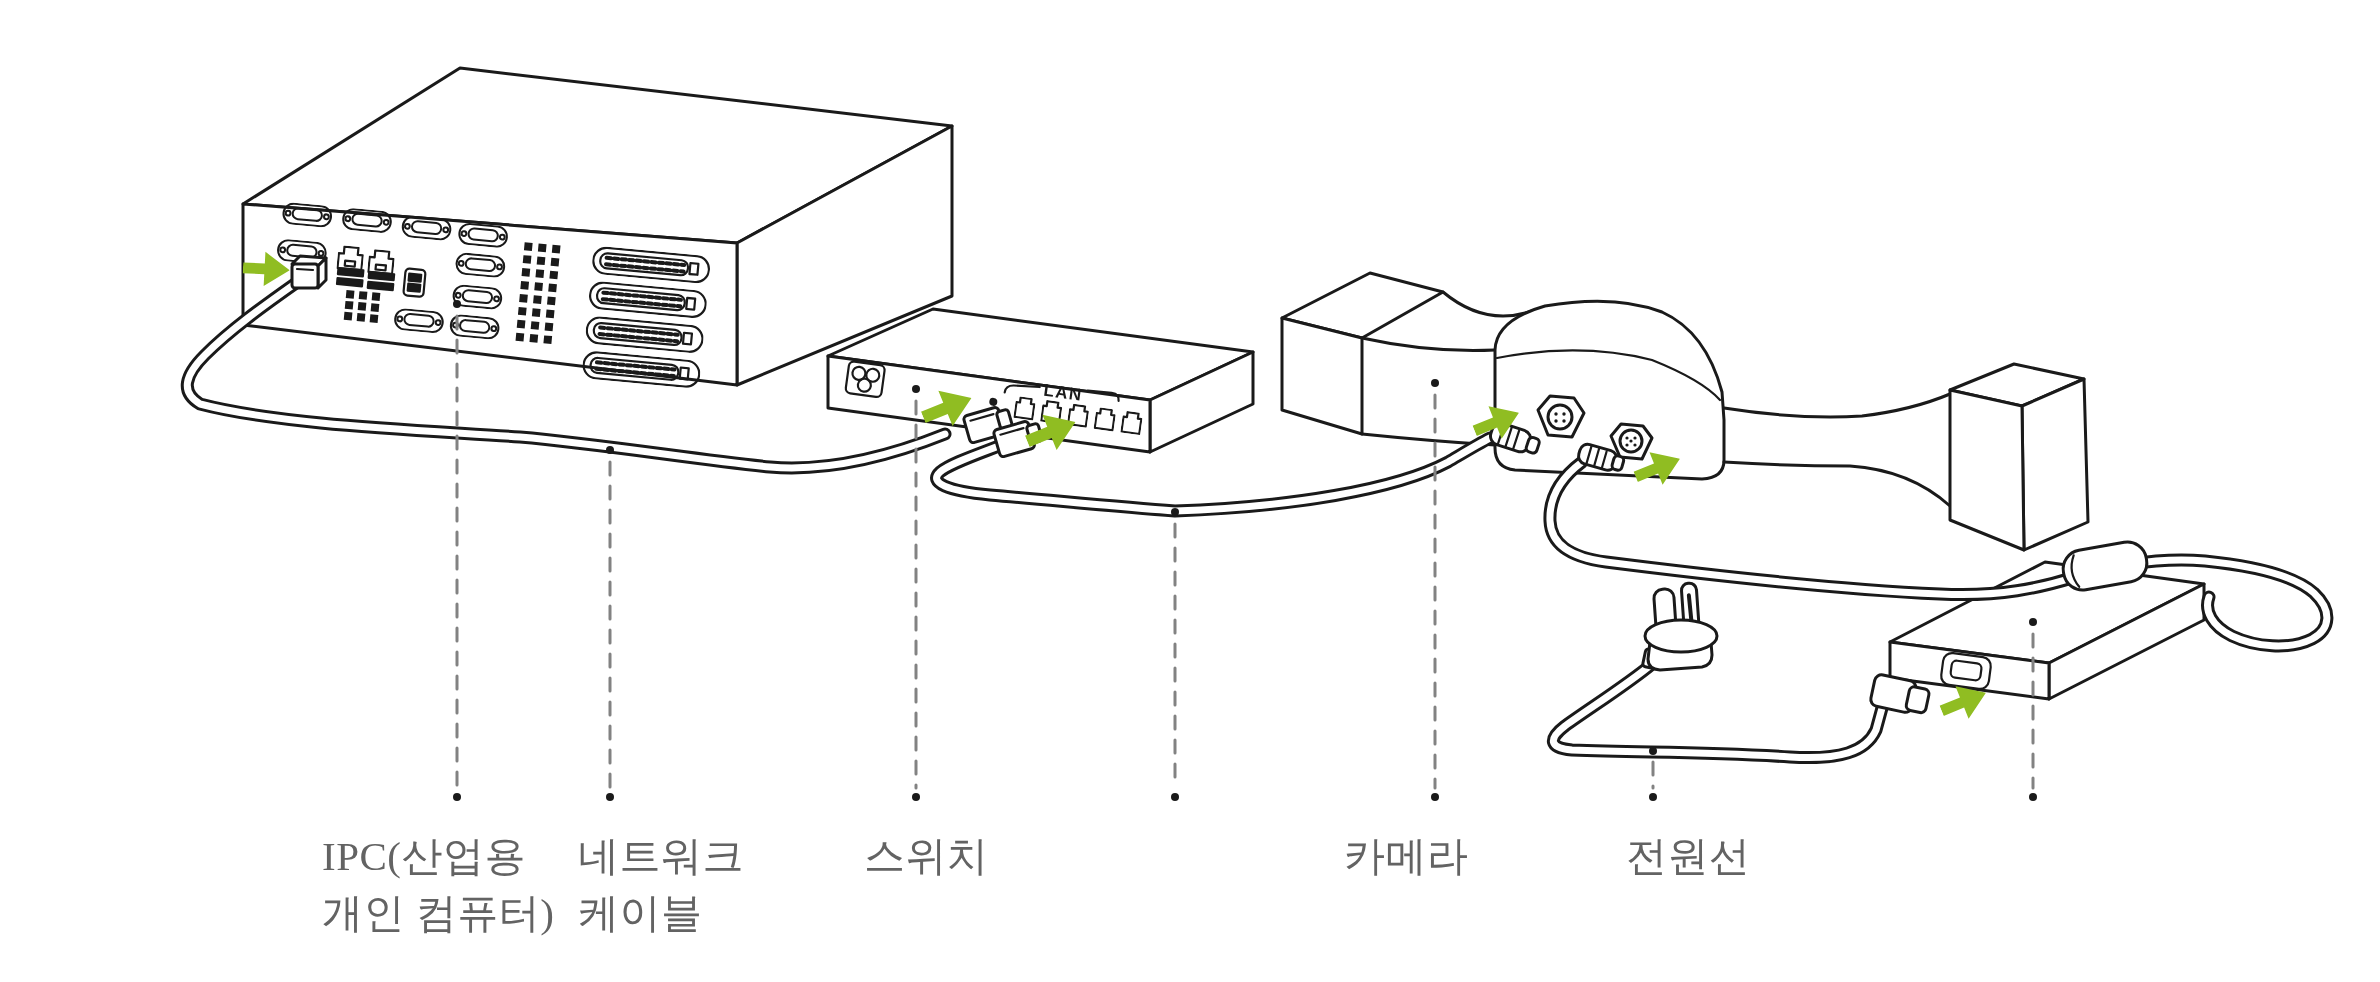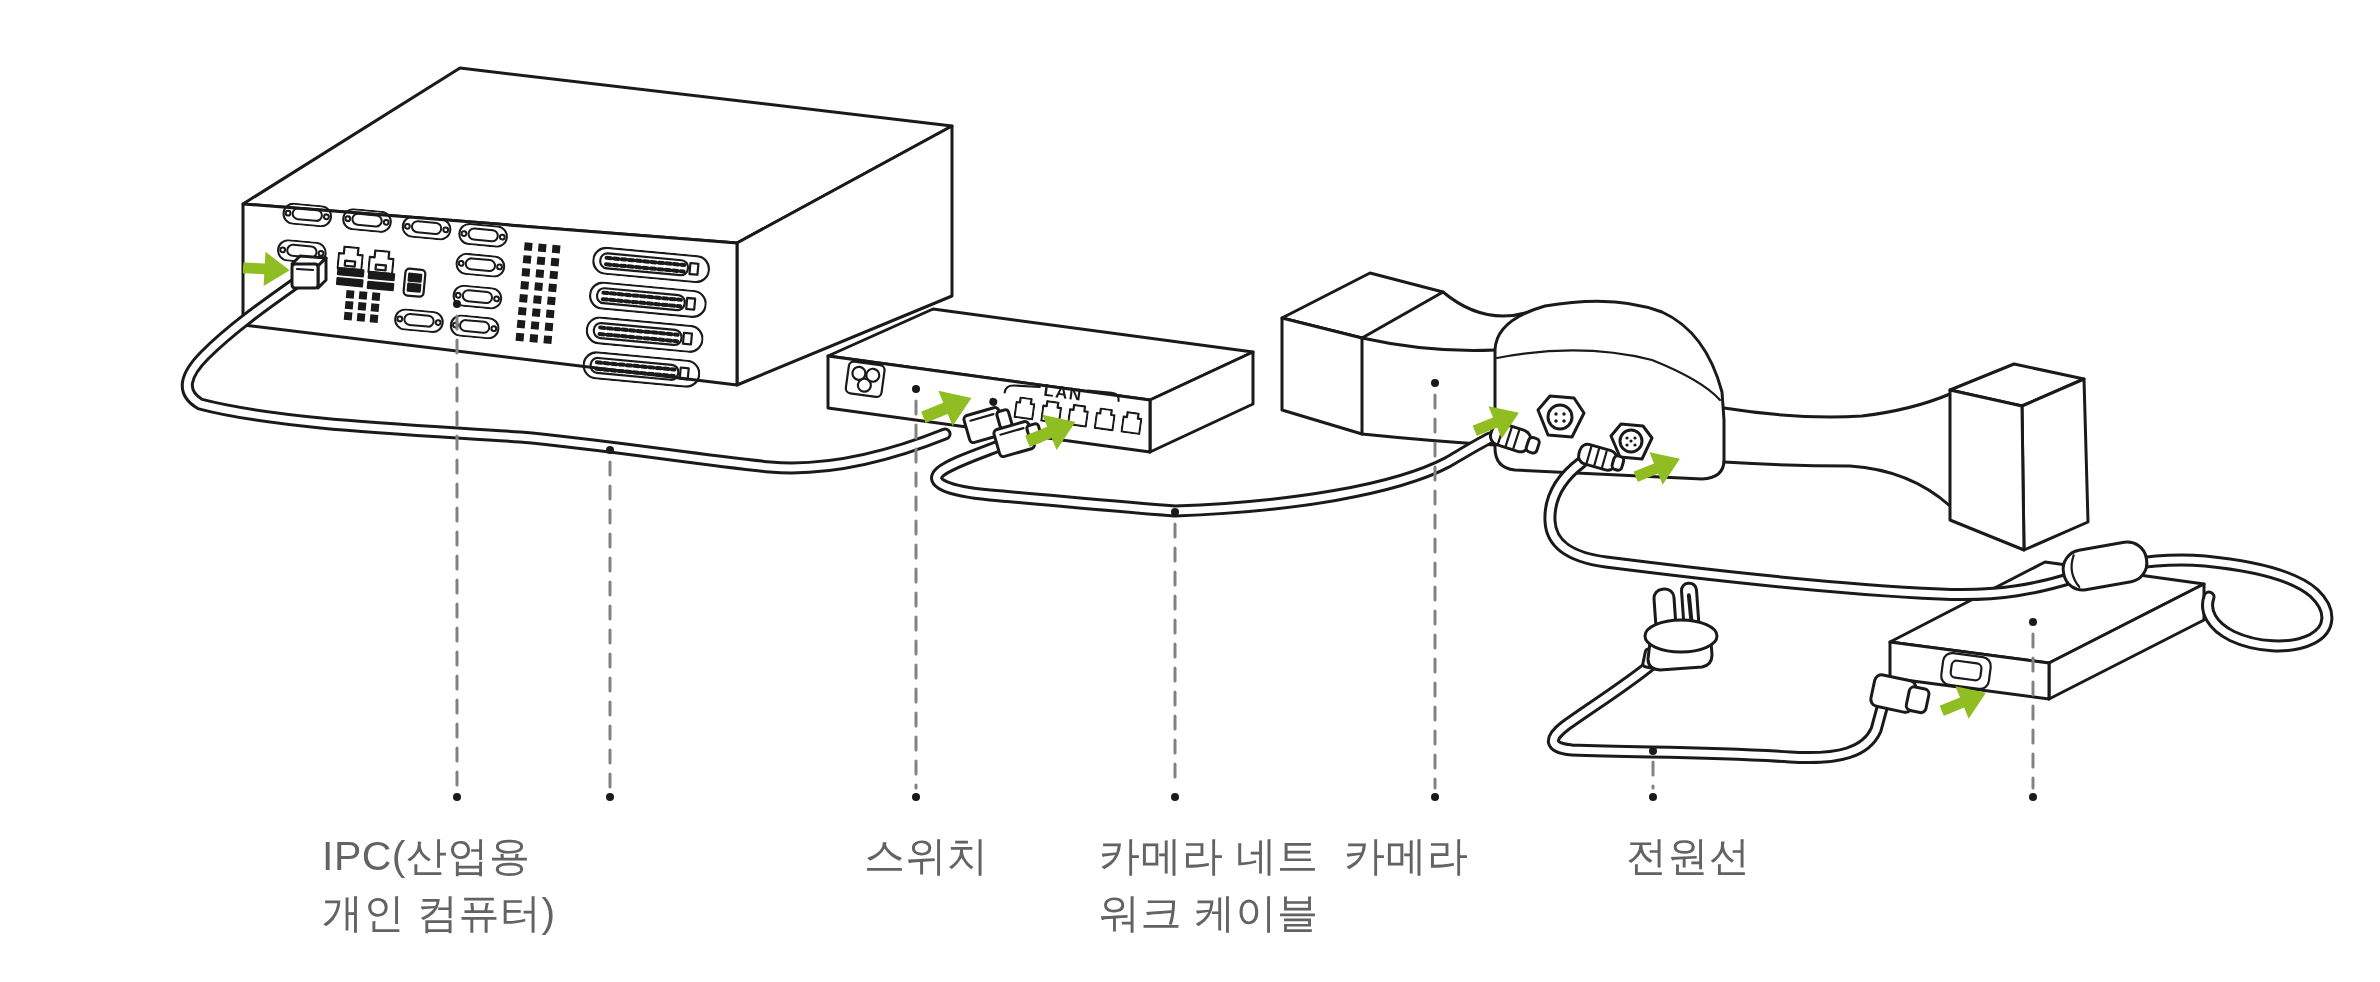--- a/index.html
+++ b/index.html
@@ -7,21 +7,21 @@
          font-family:"Liberation Sans",sans-serif;}
   #art{position:absolute;left:0;top:0;}
   .face{fill:#ffffff;}
   .thin{stroke-width:2.2;}
   .cable-o{fill:none;stroke:#1a1a1a;stroke-width:13;}
   .cable-i{fill:none;stroke:#ffffff;stroke-width:7;}
   .dot{fill:#1a1a1a;stroke:none;}
   .dash-line{stroke-width:3;stroke-dasharray:13 11;fill:none;}
   .lan-text{font:600 17px "Liberation Sans",sans-serif;fill:#1a1a1a;stroke:none;letter-spacing:1.5px;}
   .label{position:absolute;top:828px;color:#636363;font-size:41px;line-height:57px;
-         white-space:pre-line;letter-spacing:.5px;}
+         white-space:pre-line;letter-spacing:.5px;font-family:Liberation Serif, serif;}
 </style>
 </head>
 <body>
 
 <div id="stage">
 
 <svg id="art" width="2380" height="982" viewBox="0 0 2380 982">
   <defs>
     <symbol id="db9" viewBox="0 0 54 24">
       <rect x="1" y="1" width="52" height="22" rx="11"></rect>
@@ -275,19 +275,19 @@
         <circle class="dot" cx="2033" cy="622" r="4"></circle>
             <line class="dash-line" x1="2033" y1="634" x2="2033" y2="788"></line>
             <circle class="dot" cx="2033" cy="797" r="4"></circle>
       </g>
     </g>
   </g>
 </svg>
 
 <div class="label" style="left:322px">IPC(산업용
 개인 컴퓨터)</div>
+<div class="label" style="left:578px">네트워크
+케이블</div>
 <div class="label" style="left:864px">스위치</div>
-<div class="label" style="left:1099px">카메라 네트
-워크 케이블</div>
 <div class="label" style="left:1344px">카메라</div>
 <div class="label" style="left:1626px">전원선</div>
 
 </div>
 
 </body></html>

